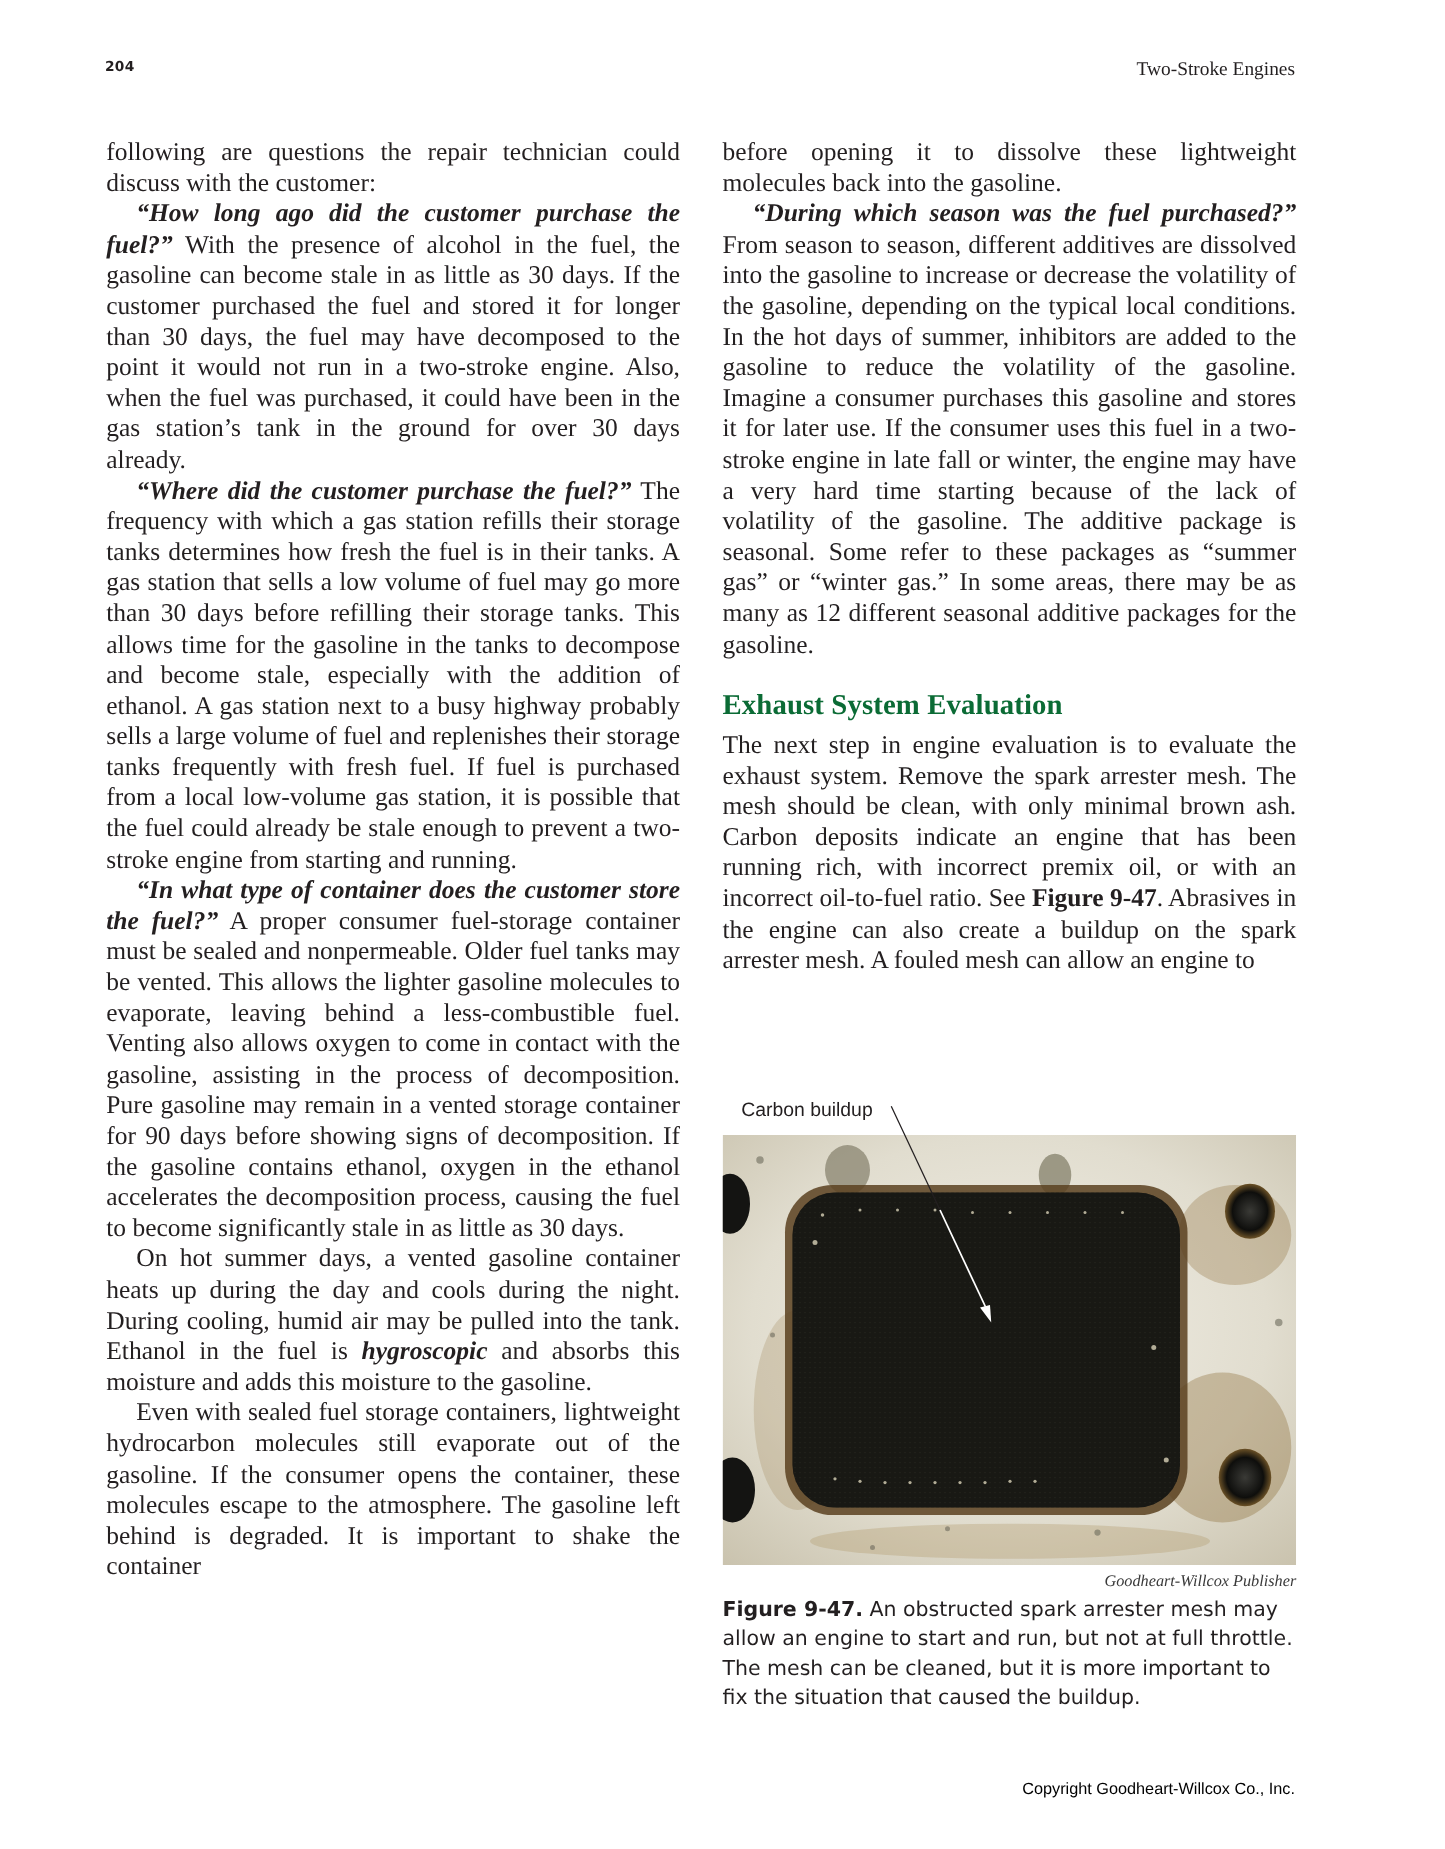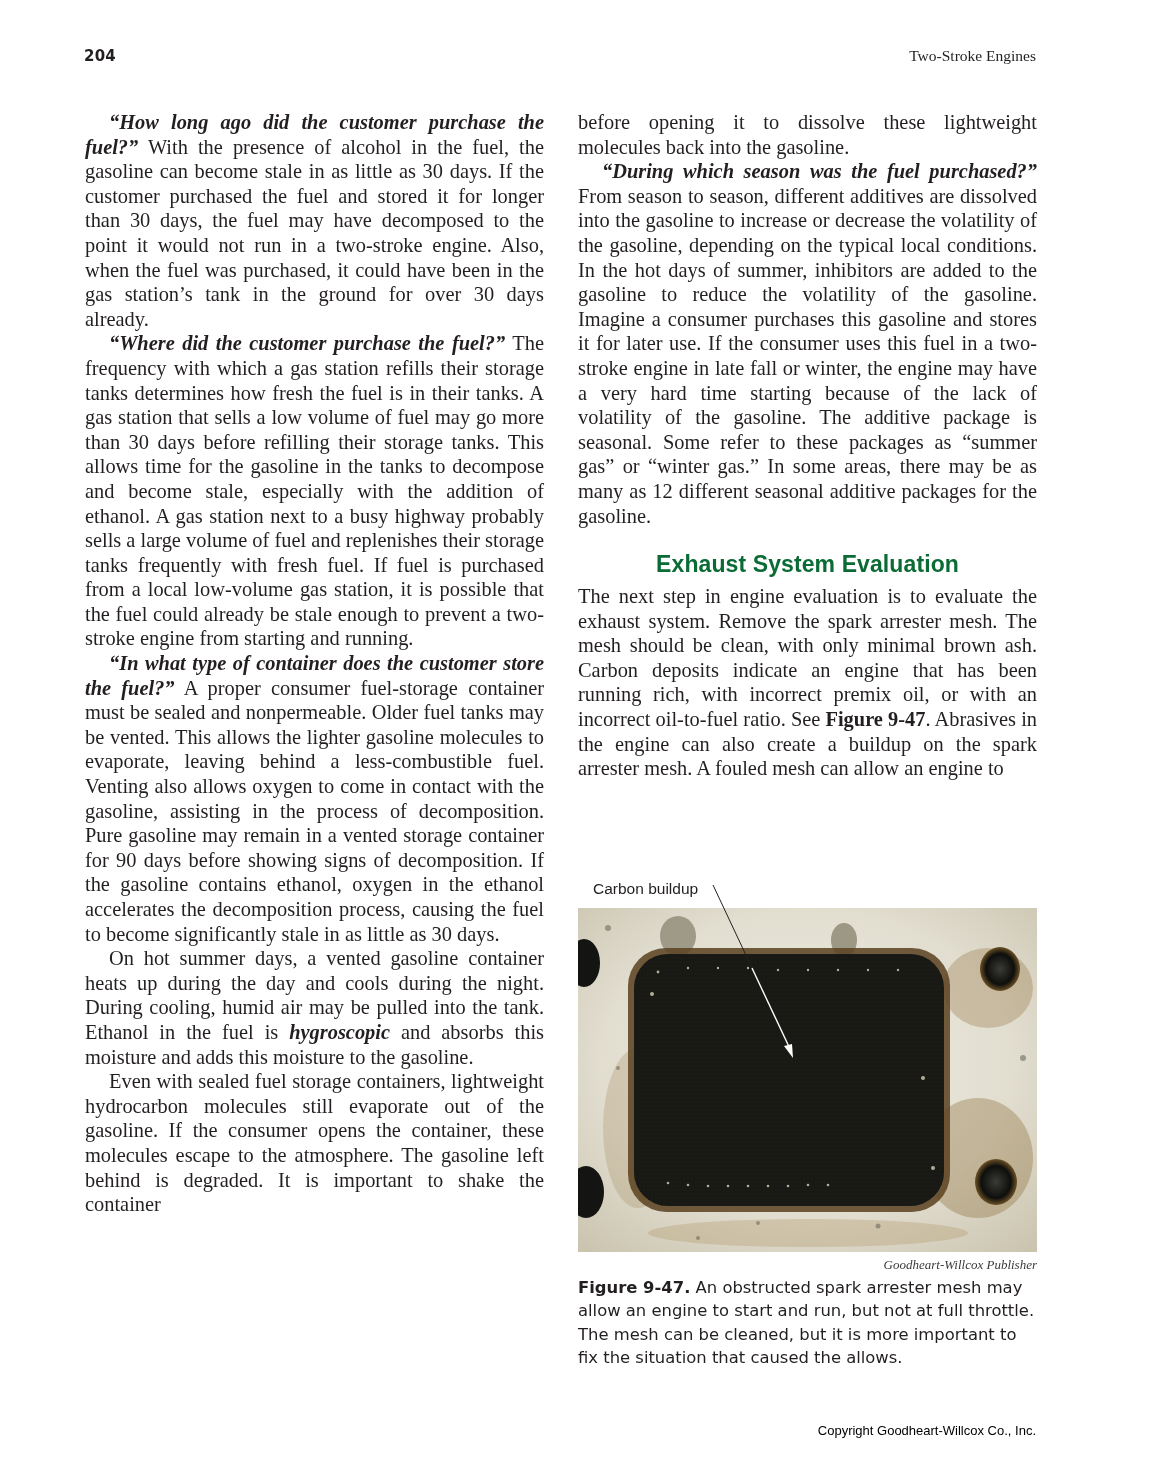--- a/index.html
+++ b/index.html
@@ -1,44 +1,45 @@
 <!DOCTYPE html>
 <html><head>
 <meta charset="utf-8">
 <style>
   html, body { margin: 0; padding: 0; background: #ffffff; }
   body { width: 1156px; height: 1479px; position: relative; overflow: hidden; color: #231f20; }
-  .page-number { position: absolute; left: 84px; top: 47px; font-family: "DejaVu Sans", sans-serif; font-weight: bold; font-size: 15px; letter-spacing: 0.2px; color: #231f20; }
+  .page-number { position: absolute; left: 84px; top: 47px; font-family: "DejaVu Sans", sans-serif; font-weight: bold; font-size: 11px; letter-spacing: 0.2px; color: #231f20; }
   .running-head { position: absolute; right: 120px; top: 47px; font-family: "Liberation Serif", serif; font-size: 15.5px; color: #231f20; text-align: center; }
   .col { position: absolute; top: 110px; font-family: "Liberation Serif", serif; font-size: 20.4px; line-height: 24.6px; text-align: justify; hyphens: manual; }
   .col-left { left: 85px; width: 459px; }
   .col-right { left: 578px; width: 459px; }
   .col p { margin: 0; }
   .col p.indent { text-indent: 24px; }
   .q { font-weight: bold; font-style: italic; }
   .term { font-weight: bold; font-style: italic; }
   .xref { font-weight: bold; }
-  .section-heading { font-family: Liberation Sans, sans-serif; font-weight: bold; color: #0b6b35; font-size: 23px; line-height: 28px; margin: 22px 0 6px 0; text-align: center; letter-spacing: 0.1px; }
+  .section-heading { font-family: Liberation Serif, serif; font-weight: bold; color: #0b6b35; font-size: 23px; line-height: 28px; margin: 22px 0 6px 0; text-align: left; letter-spacing: 0.1px; }
   .figure { position: absolute; left: 578px; top: 876px; width: 459px; }
   .callout-label { position: absolute; left: 15px; top: 4px; font-family: "Liberation Sans", sans-serif; font-size: 15.5px; color: #231f20; }
   .photo { position: absolute; left: 0; top: 32px; width: 459px; height: 344px; overflow: hidden; }
   .photo svg, .callout svg { display: block; }
   .callout { position: absolute; left: 0; top: 0; width: 459px; height: 376px; pointer-events: none; }
   .credit { position: absolute; right: 0; top: 381px; font-family: "Liberation Serif", serif; font-style: italic; font-size: 13px; color: #3a3a3a; text-align: right; }
   .caption { position: absolute; left: 0; top: 400px; width: 459px; font-family: "DejaVu Sans", sans-serif; font-size: 16.4px; line-height: 23.4px; color: #231f20; }
   .caption .fig-label { font-weight: bold; }
   .copyright { position: absolute; right: 120px; top: 1423px; font-family: "Liberation Sans", sans-serif; font-size: 13px; color: #000000; }
 </style>
 </head>
 <body>
 
 <div class="page-number">204</div>
 <div class="running-head">Two-Stroke Engines</div>
 
 <div class="col col-left">
+  <p>following are questions the repair technician could discuss with the customer:</p>
   <p class="indent"><span class="q">“How long ago did the customer purchase the fuel?”</span><span> With the presence of alcohol in the fuel, the gasoline can become stale in as little as 30 days. If the customer purchased the fuel and stored it for longer than 30 days, the fuel may have decomposed to the point it would not run in a two-stroke engine. Also, when the fuel was purchased, it could have been in the gas station’s tank in the ground for over 30 days already.</span></p>
   <p class="indent"><span class="q">“Where did the customer purchase the fuel?”</span><span> The frequency with which a gas station refills their storage tanks determines how fresh the fuel is in their tanks. A gas station that sells a low volume of fuel may go more than 30 days before refilling their storage tanks. This allows time for the gasoline in the tanks to decompose and become stale, especially with the addition of ethanol. A gas station next to a busy highway probably sells a large volume of fuel and replen­ishes their storage tanks frequently with fresh fuel. If fuel is purchased from a local low-vol­ume gas station, it is possible that the fuel could already be stale enough to prevent a two-stroke engine from starting and running.</span></p>
   <p class="indent"><span class="q">“In what type of container does the customer store the fuel?”</span><span> A proper consumer fuel-storage container must be sealed and nonpermeable. Older fuel tanks may be vented. This allows the lighter gasoline molecules to evaporate, leav­ing behind a less-combustible fuel. Venting also allows oxygen to come in contact with the gaso­line, assisting in the process of decomposition. Pure gasoline may remain in a vented storage container for 90 days before showing signs of decomposition. If the gasoline contains ethanol, oxygen in the ethanol accelerates the decompo­sition process, causing the fuel to become sig­nificantly stale in as little as 30 days.</span></p>
   <p class="indent"><span>On hot summer days, a vented gasoline con­tainer heats up during the day and cools during the night. During cooling, humid air may be pulled into the tank. Ethanol in the fuel is </span><span class="term">hygroscopic</span><span> and absorbs this moisture and adds this moisture to the gasoline.</span></p>
   <p class="indent">Even with sealed fuel storage containers, lightweight hydrocarbon molecules still evap­orate out of the gasoline. If the consumer opens the container, these molecules escape to the atmosphere. The gasoline left behind is degraded. It is important to shake the container</p>
 </div>
 
 <div class="col col-right">
   <p>before opening it to dissolve these lightweight molecules back into the gasoline.</p>
   <p class="indent"><span class="q">“During which season was the fuel pur­chased?”</span><span> From season to season, different additives are dissolved into the gasoline to increase or decrease the volatility of the gaso­line, depending on the typical local conditions. In the hot days of summer, inhibitors are added to the gasoline to reduce the volatility of the gas­oline. Imagine a consumer purchases this gaso­line and stores it for later use. If the consumer uses this fuel in a two-stroke engine in late fall or winter, the engine may have a very hard time starting because of the lack of volatility of the gasoline. The additive package is seasonal. Some refer to these packages as “summer gas” or “winter gas.” In some areas, there may be as many as 12 different seasonal additive packages for the gasoline.</span></p>
@@ -121,16 +122,16 @@
   </div>
   <div class="callout">
     <svg width="459" height="376" viewBox="0 0 459 376" xmlns="http://www.w3.org/2000/svg">
       <line x1="135" y1="9" x2="174" y2="92" stroke="#231f20" stroke-width="1"></line>
       <line x1="174" y1="92" x2="213" y2="175" stroke="#ffffff" stroke-width="1.4"></line>
       <polygon points="215,182 206,170 214,168" fill="#ffffff"></polygon>
     </svg>
   </div>
   <div class="callout-label">Carbon buildup</div>
   <div class="credit">Goodheart-Willcox Publisher</div>
-  <div class="caption"><span class="fig-label">Figure 9-47.</span><span> An obstructed spark arrester mesh may allow an engine to start and run, but not at full throttle. The mesh can be cleaned, but it is more important to fix the situation that caused the allows.</span></div>
+  <div class="caption"><span class="fig-label">Figure 9-47.</span><span> An obstructed spark arrester mesh may allow an engine to start and run, but not at full throttle. The mesh can be cleaned, but it is more important to fix the situation that caused the buildup.</span></div>
 </div>
 
 <div class="copyright">Copyright Goodheart-Willcox Co., Inc.</div>
 
 </body></html>

